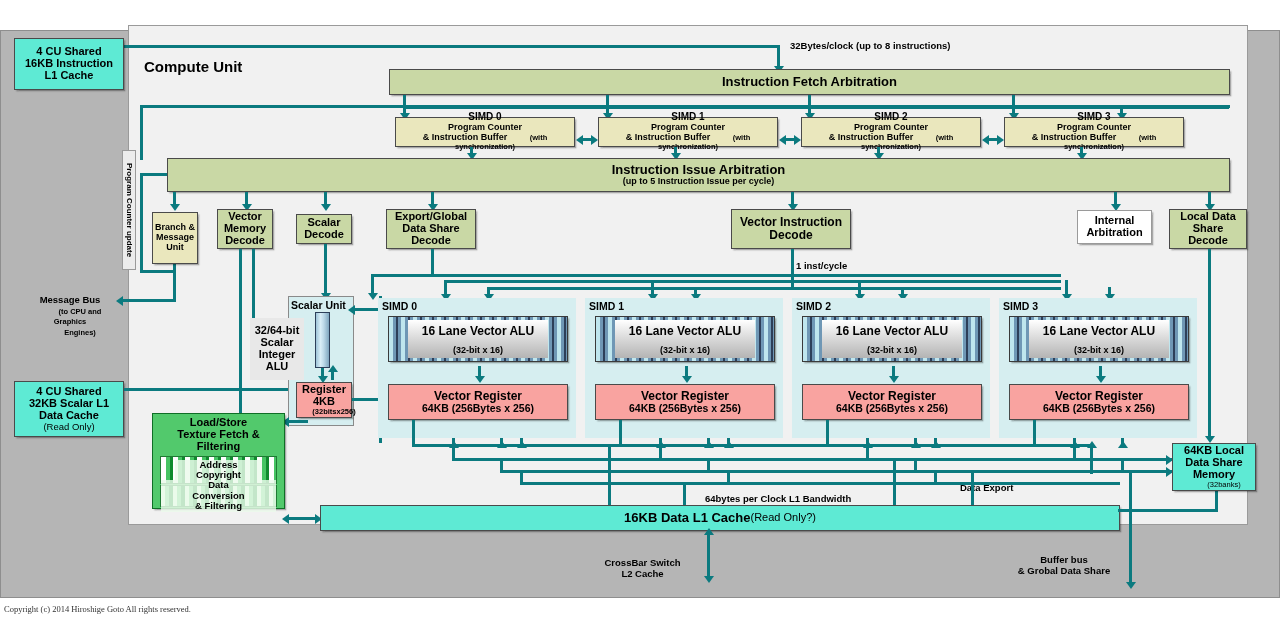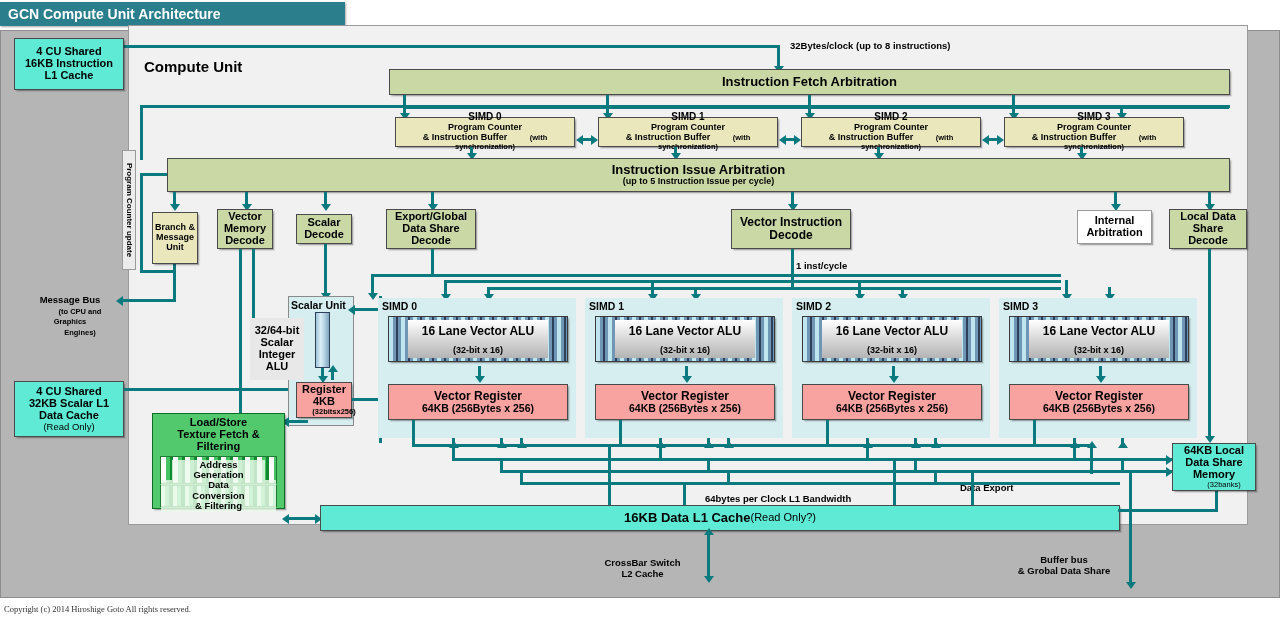--- a/index.html
+++ b/index.html
@@ -143,23 +143,20 @@
   #copyright {
     position:absolute; left:4px; top:604px;
     font-size:8.5px; color:#333; font-family:"Liberation Serif", serif;
   }
 </style>
 </head>
 <body>
 
 <div id="root">
 
-  <div id="title-bar">
-    <span>GCN Compute Unit Architecture</span>
-  </div>
 
   <div id="canvas"></div>
 
   <div id="cu-panel"></div>
   <div id="cu-title">Compute Unit</div>
 
   <div class="h" style="left:120px; top:45px; width:660px;"></div>
   <div class="v" style="left:777px; top:45px; height:24px;"></div>
   <div class="arr arr-d" style="left:774px; top:66px;"></div>
 
@@ -386,21 +383,21 @@
   <div class="h" style="left:288px; top:420px; width:20px;"></div>
   <div class="arr arr-l" style="left:282px; top:417px;"></div>
 
   <div class="box" style="left:152px; top:413px; width:133px; height:96px; background:#52c96c; border-color:#0f6e26; font-size:11px; justify-content:flex-start; padding-top:3px;">
     <span>Load/Store</span>
     <span>Texture Fetch &amp;</span>
     <span>Filtering</span>
   </div>
   <div class="lsstripe" style="left:160px; top:456px; width:117px; height:28px;">
     <span class="cap2">
-      <span>Address</span><br><span>Generation</span>
+      <span>Address</span><br><span>Copyright</span>
     </span>
   </div>
   <div class="lsstripe grad" style="left:160px; top:485px; width:117px; height:22px;">
     <span class="cap2">
       <span>Data Conversion</span><br><span>&amp; Filtering</span>
     </span>
   </div>
 
   <div class="h" style="left:287px; top:517px; width:32px;"></div>
   <div class="arr arr-l" style="left:282px; top:514px;"></div>

